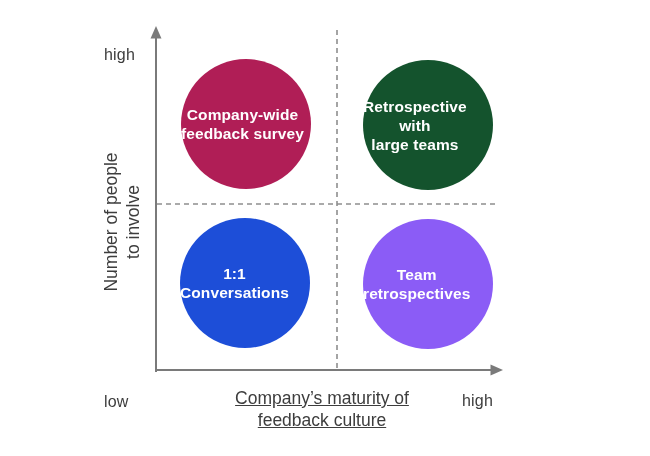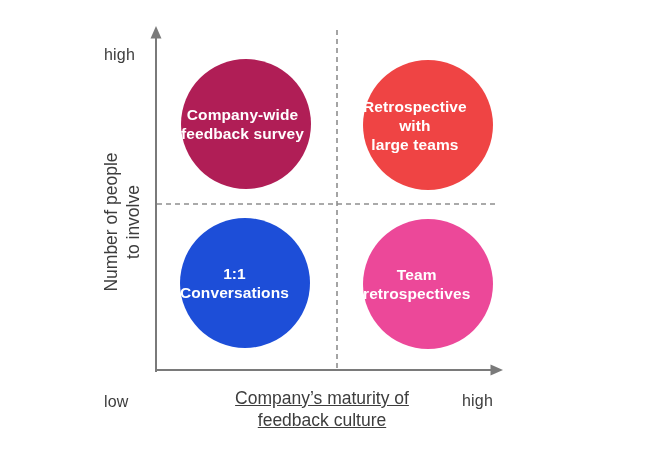--- a/index.html
+++ b/index.html
@@ -93,29 +93,29 @@
 to involve</div>
 
   <div class="axis-title x-title">Company’s maturity of
 feedback culture</div>
 
   <div class="bubble bubble-tl" style="background-color: rgb(176, 30, 86);">
     <span class="bubble-label">Company-wide
 feedback survey</span>
   </div>
 
-  <div class="bubble bubble-tr" style="background-color: #ef4444;">
+  <div class="bubble bubble-tr" style="background-color: #14532d;">
     <span class="bubble-label">Retrospective
 with
 large teams</span>
   </div>
 
   <div class="bubble bubble-bl" style="background-color: #1d4ed8;">
     <span class="bubble-label">1:1
 Conversations</span>
   </div>
 
-  <div class="bubble bubble-br" style="background-color: #ec4899;">
+  <div class="bubble bubble-br" style="background-color: #8b5cf6;">
     <span class="bubble-label">Team
 retrospectives</span>
   </div>
 
 </div>
 
 </body></html>

